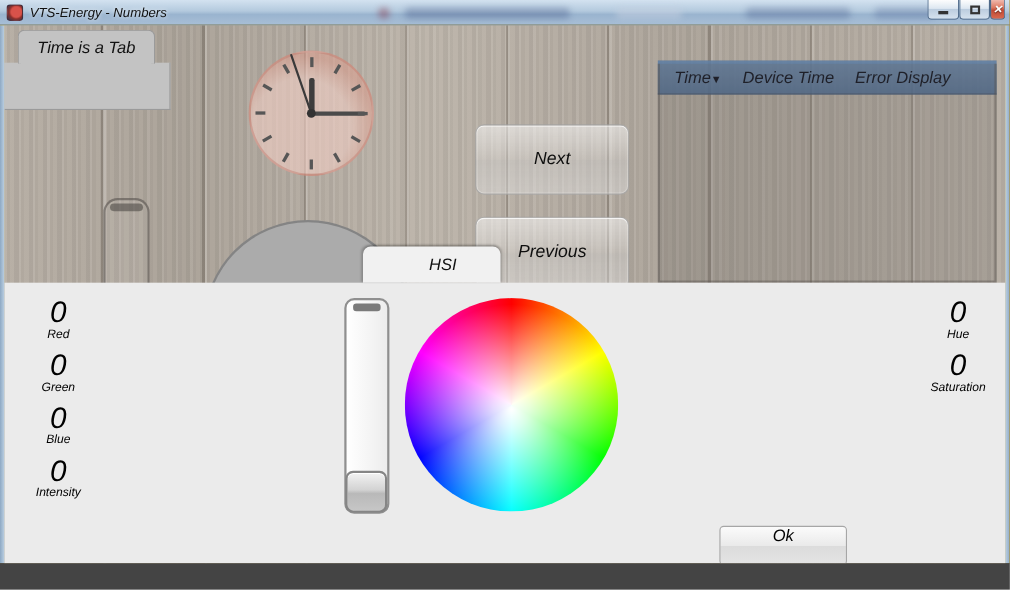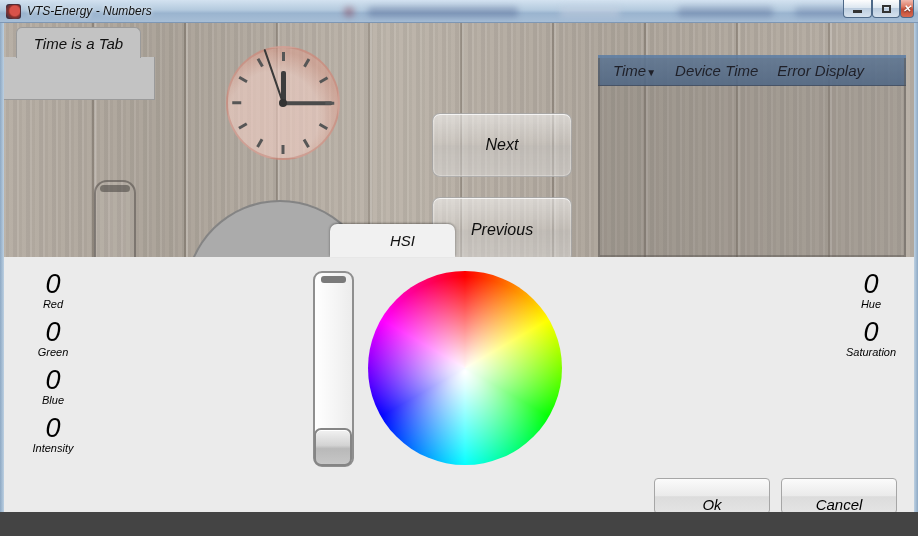--- a/index.html
+++ b/index.html
@@ -115,21 +115,21 @@
     background:linear-gradient(180deg,#f2f2f2 0%,#d3d3d3 45%,#b9b9b9 55%,#c6c6c6 100%);
     box-shadow:inset 0 1px 0 #fff;}
 
   #color-wheel{position:absolute;left:364px;top:14px;width:194px;height:194px;border-radius:50%;
     background:
       radial-gradient(circle at 50% 52%,rgba(255,255,255,1) 0%,rgba(255,255,255,.85) 12%,rgba(255,255,255,0) 68%),
       conic-gradient(from 0deg,#ff0000,#ffff00 60deg,#00ff00 120deg,#00ffff 180deg,#0000ff 240deg,#ff00ff 300deg,#ff0000 360deg);}
 
   .dlg-btn{position:absolute;top:221px;width:116px;height:36px;border:1px solid #a6a6a6;border-radius:4px;
     background:linear-gradient(180deg,#fbfbfb 0%,#eaeaea 50%,#dcdcdc 52%,#e4e4e4 100%);
-    display:flex;align-items:flex-end;justify-content:center;font-size:15px;color:#000;}
+    display:flex;align-items:flex-start;justify-content:center;font-size:15px;color:#000;}
   #btn-ok{left:650px;}
   #btn-cancel{left:777px;}
 </style>
 </head>
 <body>
 
 <div id="window">
 
   <div id="titlebar">
     <div class="tb-blob" style="left:344px;width:10px;background:rgba(130,40,60,.4);"></div>
@@ -244,21 +244,18 @@
       </div>
       <div class="readout">
         <span class="val">0</span>
         <span class="lbl">Saturation</span>
       </div>
     </div>
 
     <div class="dlg-btn" id="btn-ok">
       <span>Ok</span>
     </div>
-    <div class="dlg-btn" id="btn-cancel">
-      <span>Cancel</span>
-    </div>
   </div>
 
   <div class="frame" id="frame-left"></div>
   <div class="frame" id="frame-right"></div>
   <div class="frame" id="frame-bottom"></div>
 </div>
 
 </body></html>

